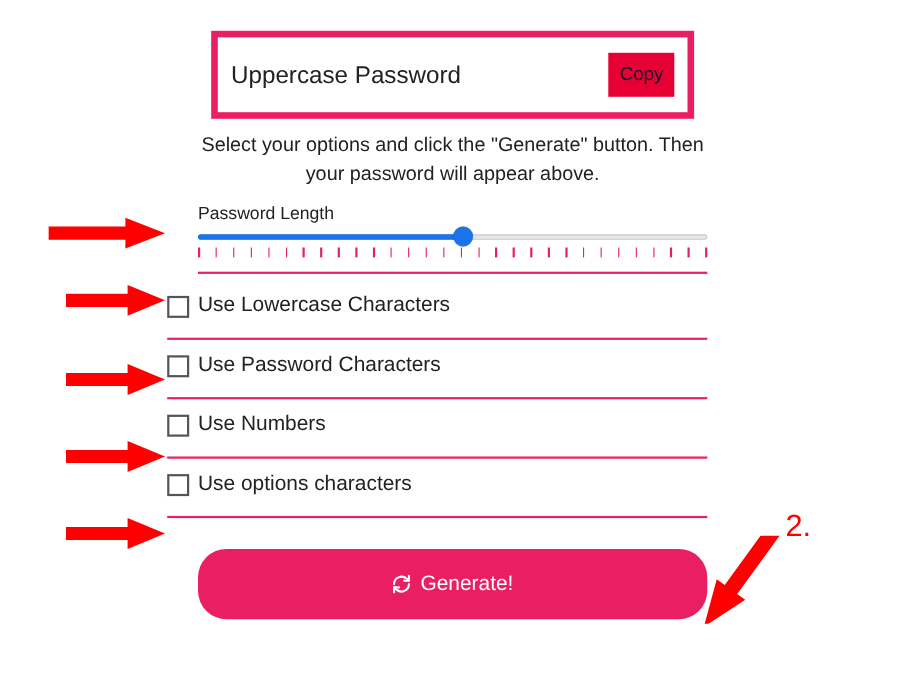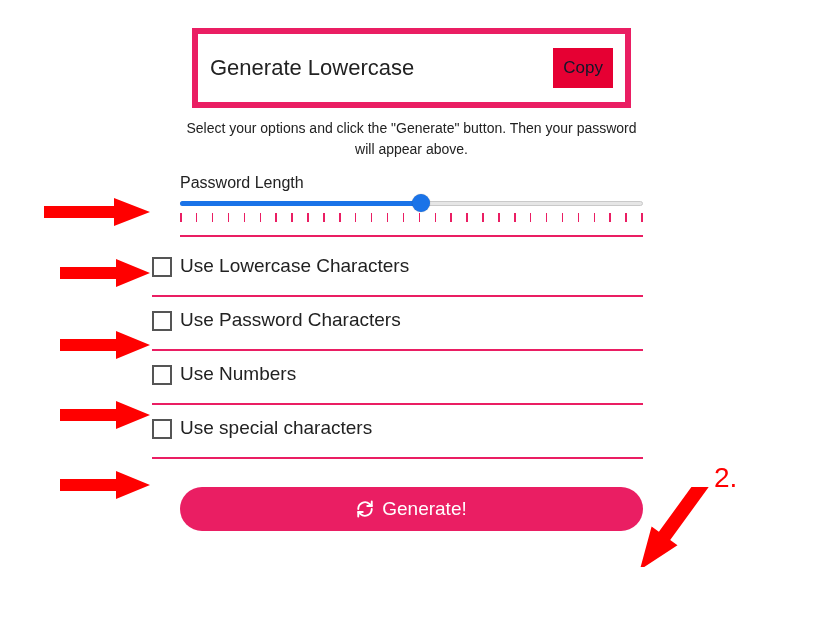--- a/index.html
+++ b/index.html
@@ -33,21 +33,21 @@
       background: #e60033;
       color: #0f172a;
       border: none;
       font-size: 17px;
       padding: 10px 10px;
       cursor: pointer;
     }
     
     .instructions {
       text-align: center;
-      font-size: 14px;
+      font-size: 18px;
       color: #222;
       margin-top: 10px;
       line-height: 1.5;
     }
     
     .slider-section {
       margin-top: 14px;
     }
     .slider-label {
       font-size: 16px;
@@ -133,21 +133,21 @@
     .generate-btn {
       display: flex;
       align-items: center;
       justify-content: center;
       gap: 8px;
       background: #ea1e63;
       color: #fff;
       border: none;
       border-radius: 26px;
       font-size: 19px;
-      height: 44px;
+      height: 64px;
       width: 100%;
       margin-top: 28px;
       cursor: pointer;
     }
     .refresh-icon {
       width: 18px; height: 18px;
       flex-shrink: 0;
     }
     
     .arrow {
@@ -182,21 +182,21 @@
 <svg class="arrow" style="left:616px; top:487px;" width="110" height="80" viewBox="0 0 110 80">
   <g transform="rotate(126 55 40)">
     <polygon points="0,33 66,33 66,24 108,40 66,56 66,47 0,47" fill="#ff0000"></polygon>
   </g>
 </svg>
 <div class="step-label" style="left:714px; top:462px;">2.</div>
 
 <div class="container">
 
   <div class="password-box">
-    <span class="password-text">Generate Lowercase</span>
+    <span class="password-text">Uppercase Password</span>
     <button class="copy-btn">Copy</button>
   </div>
 
   <p class="instructions">Select your options and click the "Generate" button. Then your password will appear above.</p>
 
   <div class="slider-section">
     <div class="slider-label">Password Length</div>
     <div class="slider-track">
       <div class="track-bg"></div>
       <div class="track-fill"></div>
@@ -251,21 +251,21 @@
     <div class="option-divider"></div>
 
     <div class="option-row">
       <div class="checkbox"></div>
       <span class="option-label">Use Numbers</span>
     </div>
     <div class="option-divider"></div>
 
     <div class="option-row">
       <div class="checkbox"></div>
-      <span class="option-label">Use special characters</span>
+      <span class="option-label">Use options characters</span>
     </div>
     <div class="option-divider"></div>
   </div>
 
   <button class="generate-btn">
     <svg class="refresh-icon" viewBox="0 0 24 24" fill="none" stroke="#fff" stroke-width="2.5" stroke-linecap="round" stroke-linejoin="round">
       <path d="M21 2v6h-6"></path>
       <path d="M3 12a9 9 0 0 1 15-6.7L21 8"></path>
       <path d="M3 22v-6h6"></path>
       <path d="M21 12a9 9 0 0 1-15 6.7L3 16"></path>

